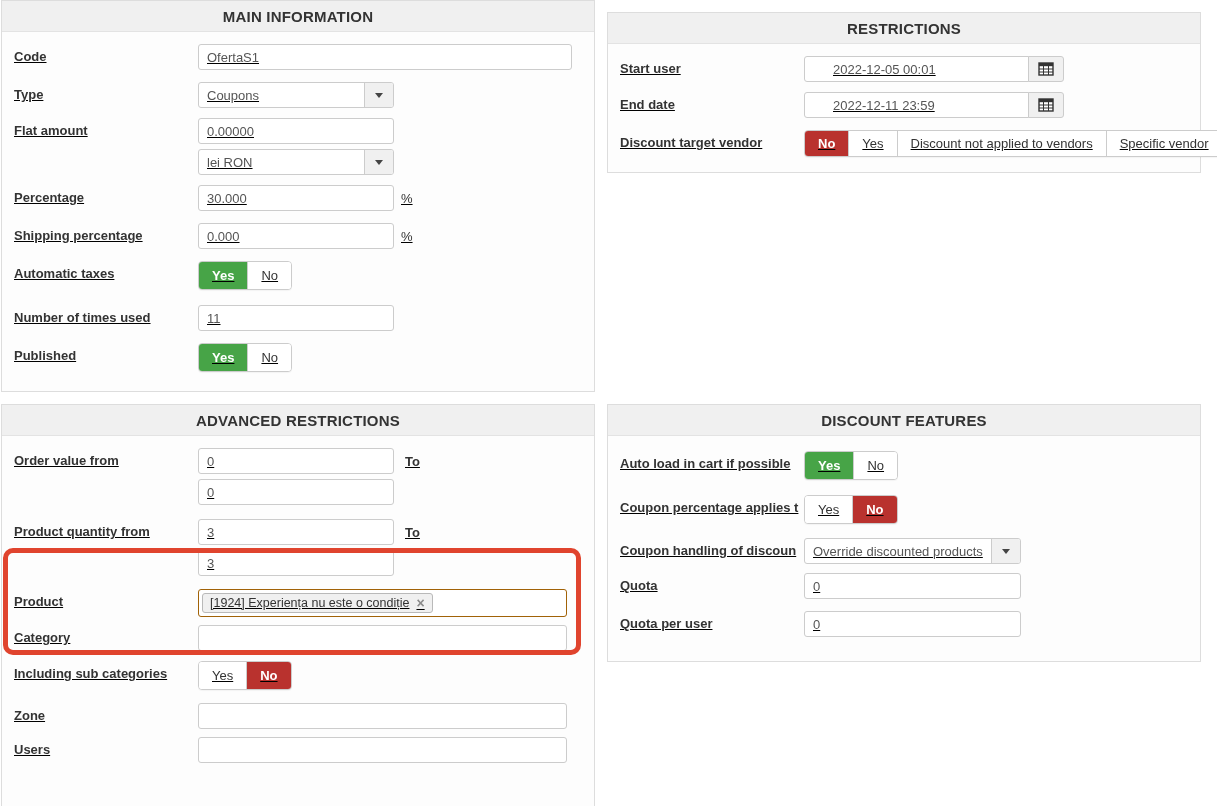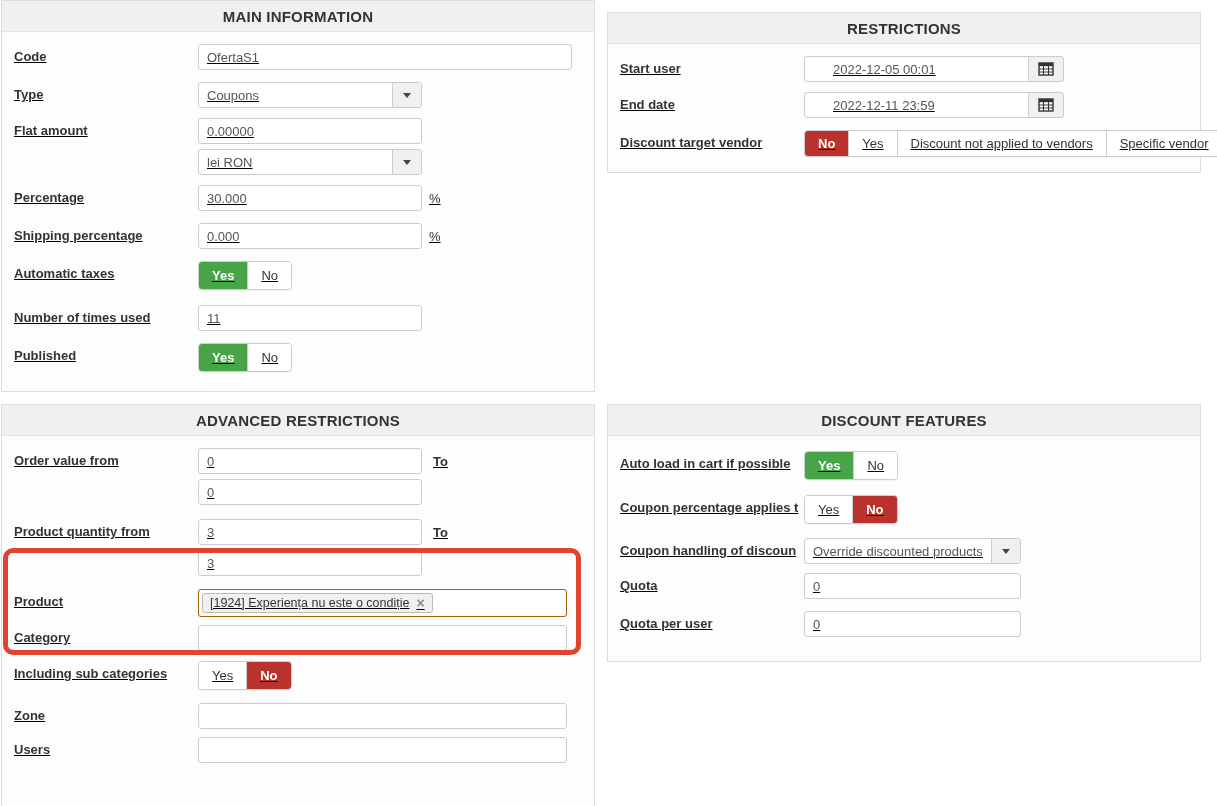--- a/index.html
+++ b/index.html
@@ -10,21 +10,21 @@
     display: flex; align-items: center; justify-content: center;
     font-size: 15px; font-weight: bold; color: #333; letter-spacing: .2px; }
   .panel-body { padding: 12px; position: relative; }
   .row { display: flex; align-items: flex-start; text-decoration: underline; }
   .lbl { width: 184px; flex: none; font-size: 13px; font-weight: bold; color: #333;
     padding-top: 5px; white-space: nowrap; overflow: hidden; }
   .ctl { display: flex; align-items: center; gap: 7px; }
   .col { display: flex; flex-direction: column; gap: 5px; }
   .inp { height: 26px; border: 1px solid #ccc; border-radius: 3px; background: #fff;
     font-size: 13px; color: #555; padding: 0 8px; font-family: "Liberation Sans", sans-serif; }
-  .w220 { width: 224px; gap: 16px; } .w374 { width: 374px; } .w369 { width: 369px; }
+  .w220 { width: 196px; gap: 16px; } .w374 { width: 374px; } .w369 { width: 369px; }
   .w225 { width: 225px; } .w217 { width: 217px; }
   .suffix { font-size: 13px; color: #333; padding-top: 1px; }
   .tolbl { font-size: 13px; font-weight: bold; color: #333; margin-left: 4px; }
   
   .selectbox { display: flex; height: 26px; border: 1px solid #ccc; border-radius: 3px;
     background: #fff; overflow: hidden; }
   .sel-text { flex: 1; font-size: 13px; color: #555; padding: 5px 8px; white-space: nowrap;
     overflow: hidden; }
   .caret-btn { width: 29px; flex: none; background: #f0f0f0; border-left: 1px solid #ccc;
     display: flex; align-items: center; justify-content: center; cursor: pointer; }

